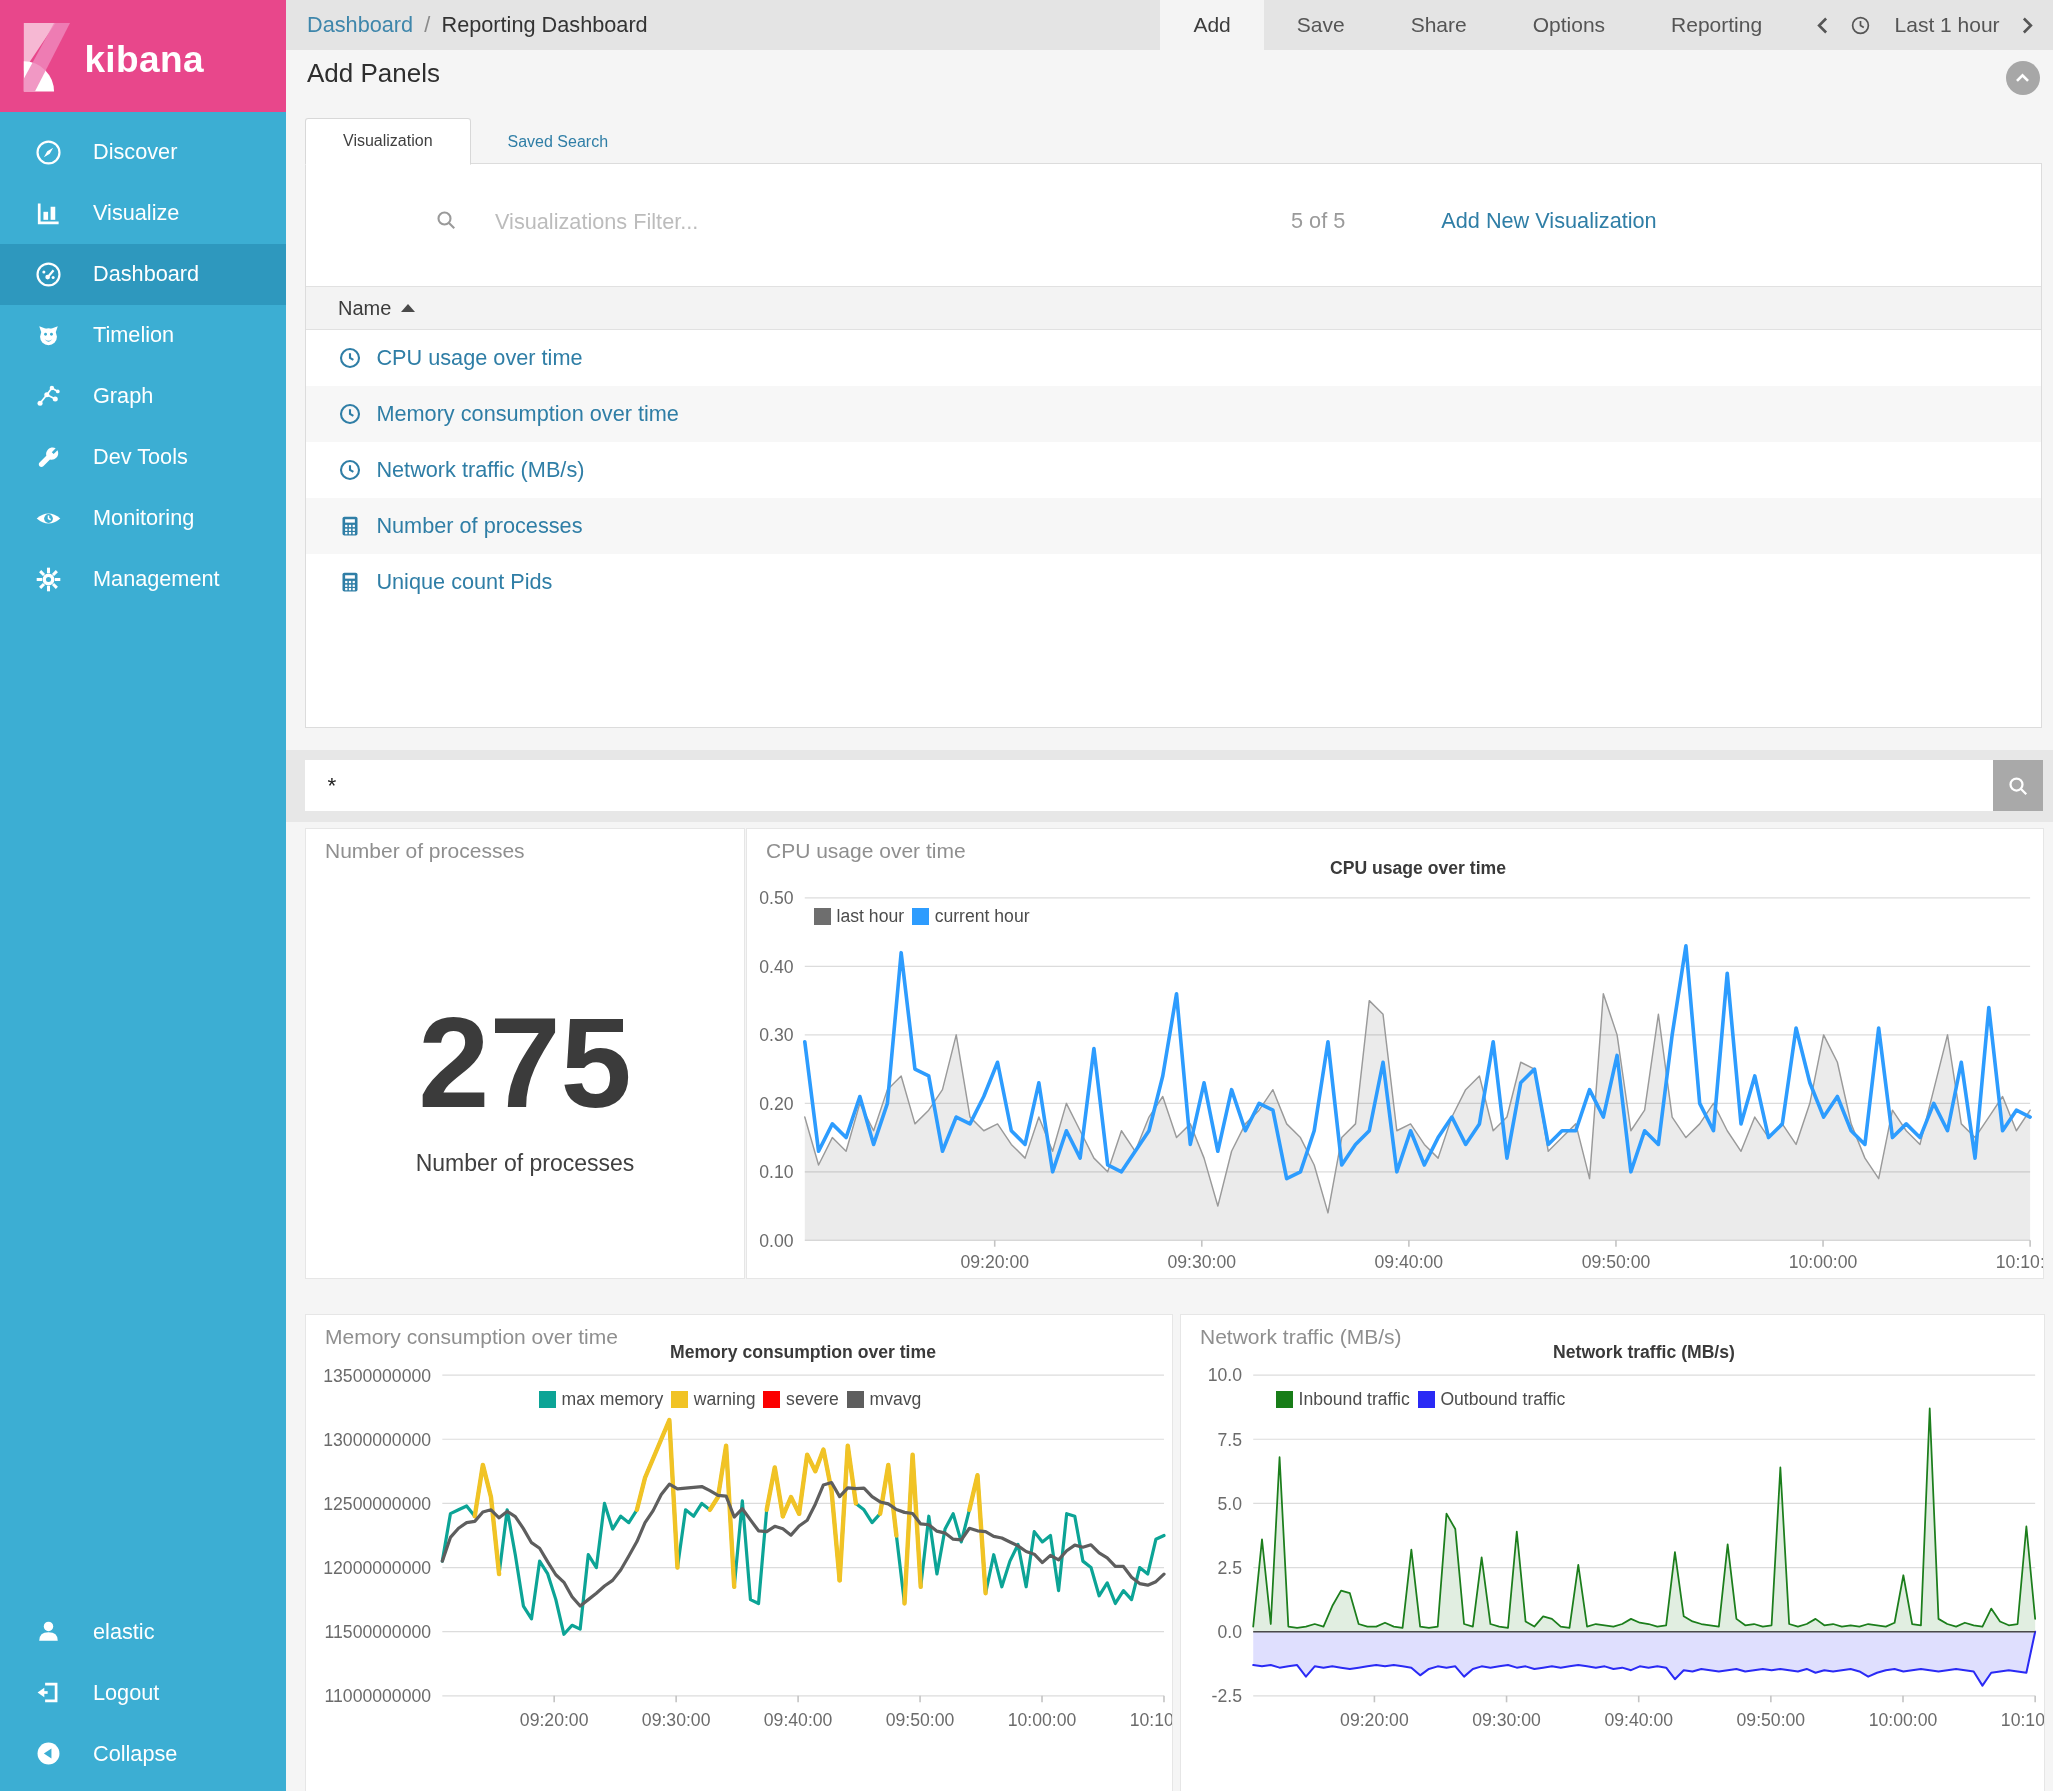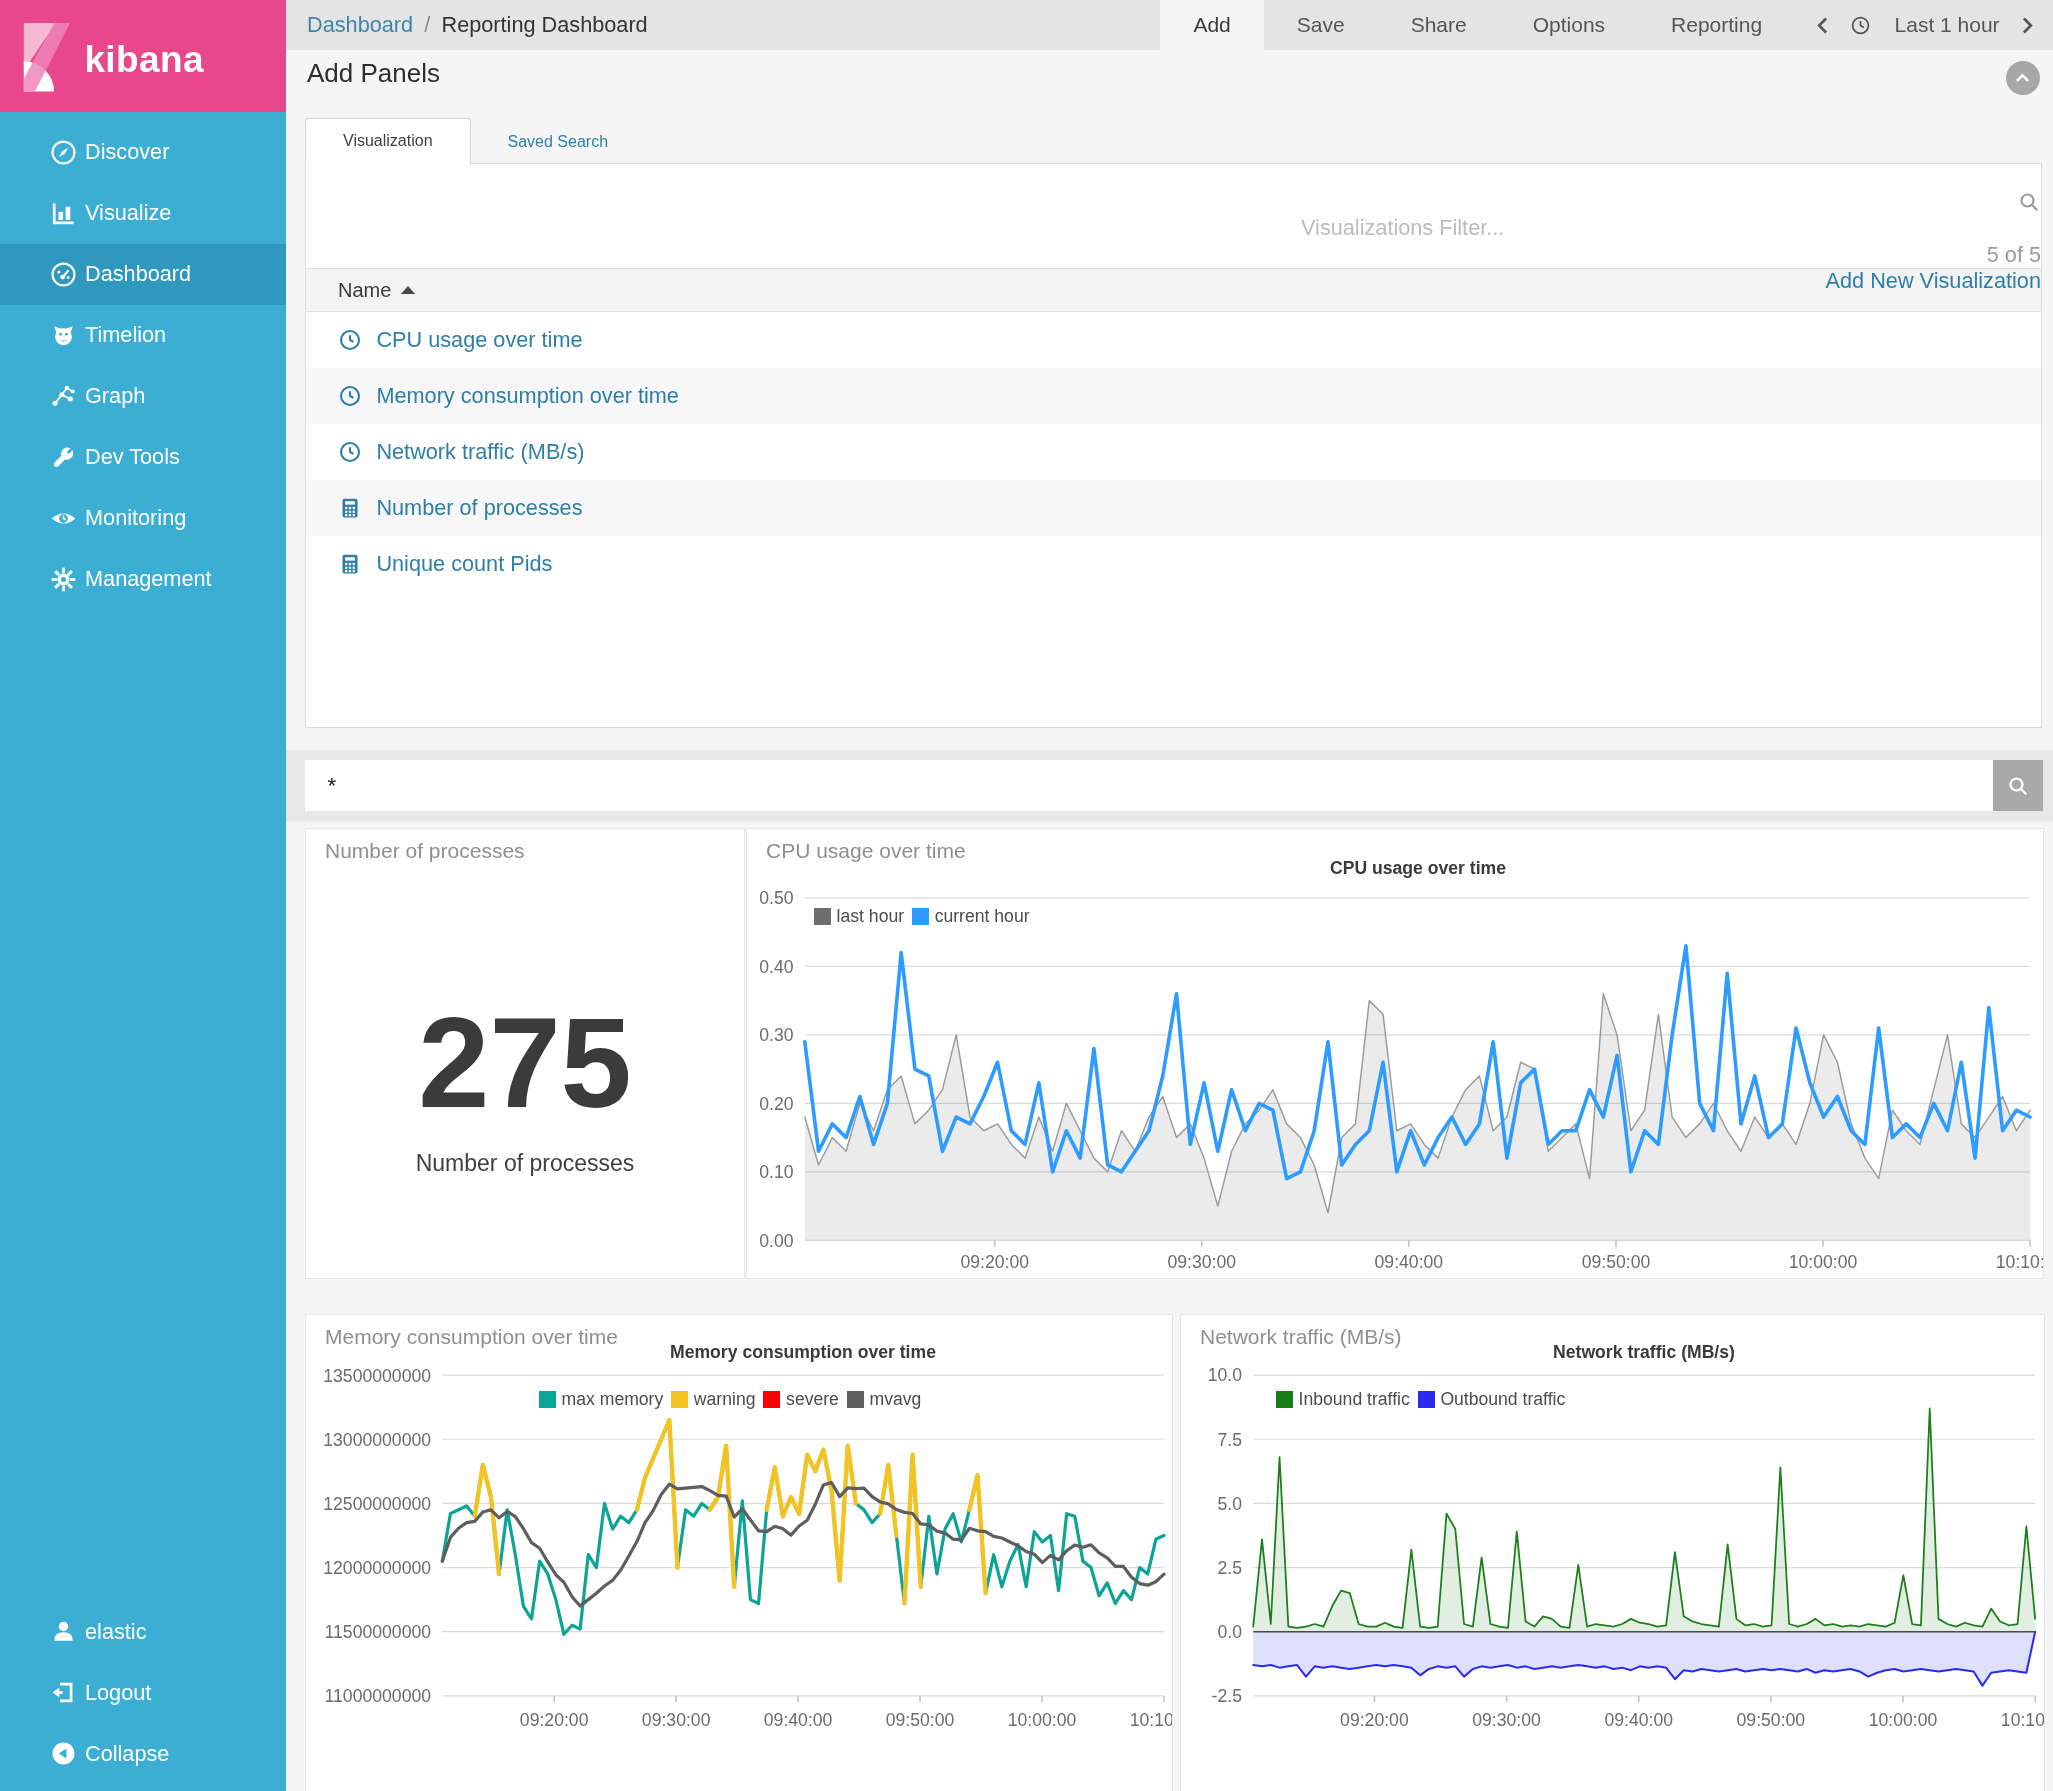--- a/index.html
+++ b/index.html
@@ -6,21 +6,21 @@
   body{
     width:2053px;height:1792px;position:relative;overflow:hidden;
     background:#f5f5f5;font-family:"Liberation Sans",sans-serif;
     -webkit-font-smoothing:antialiased;
   }
   
   .sidebar{position:absolute;left:0;top:0;width:286px;height:1792px;background:#3caed3;}
   .logo{height:112px;background:#e8478b;display:flex;align-items:center;gap:14.4px;padding-left:19px;cursor:pointer;}
   .logo-text{color:#fff;font-size:37px;font-weight:bold;letter-spacing:0.4px;margin-top:7px;}
   .side-nav{padding-top:9.6px;}
-  .nav-item{display:flex;align-items:center;gap:8px;height:61px;padding-left:50px;color:#fff;font-size:21.7px;cursor:pointer;}
+  .nav-item{display:flex;align-items:center;gap:31px;height:61px;padding-left:35px;color:#fff;font-size:21.7px;cursor:pointer;}
   .nav-item.active{background:#2e98be;}
   .nav-item .icn{width:27px;height:27px;display:inline-flex;color:#fff;flex:0 0 27px;}
   .icn svg{width:100%;height:100%;}
   .side-footer{position:absolute;bottom:8px;left:0;width:100%;}
   
   .main{position:absolute;left:286px;top:0;width:1768px;height:1792px;}
   .topbar{position:absolute;left:0;top:0;width:100%;height:50px;background:#e4e4e4;display:flex;align-items:center;}
   .breadcrumb{display:flex;align-items:center;gap:11.2px;padding-left:21px;font-size:21.7px;}
   .crumb-link{color:#3e86ab;cursor:pointer;}
   .crumb-sep{color:#8a8a8a;}
@@ -35,21 +35,21 @@
   
   .page-title{position:absolute;left:21px;top:58px;font-size:26px;color:#2e2e2e;}
   .collapse-up{position:absolute;right:14.4px;top:61px;width:34px;height:34px;border-radius:50%;background:#a7a7a7;display:flex;align-items:center;justify-content:center;cursor:pointer;}
   .collapse-up svg{width:19px;height:19px;}
   .panel-card{position:absolute;left:19px;top:117px;width:1737px;height:611px;}
   .tabs{display:flex;align-items:flex-end;height:47px;}
   .tab{height:45px;display:flex;align-items:center;padding:0 37px;font-size:16px;cursor:pointer;}
   .tab.active{background:#fff;border:0.8px solid #d8d8d8;border-bottom:0.8px solid #fff;border-radius:3.2px 3.2px 0 0;color:#3f3f3f;margin-bottom:-0.8px;position:relative;z-index:2;}
   .tab.inactive{color:#2f7ea6;}
   .card-body{position:absolute;left:0;top:46px;right:0;bottom:0;background:#fff;border:0.8px solid #dcdcdc;}
-  .filter-row{display:flex;align-items:flex-end;margin:26px 0 43px 128px;height:35px;flex-direction:column;}
+  .filter-row{display:flex;align-items:flex-start;margin:44px 0 43px 128px;height:35px;}
   .filter-row .icn{width:24px;height:24px;color:#9a9a9a;}
   .filter-input{border:none;outline:none;margin-left:35px;width:738px;font-size:21.7px;color:#444;font-family:"Liberation Sans",sans-serif;background:transparent;}
   .filter-input::placeholder{color:#bcbcbc;}
   .viz-count{font-size:21.7px;color:#9a9a9a;margin-left:56px;}
   .add-new-link{font-size:21.7px;color:#2f7ea6;margin-left:96px;cursor:pointer;}
   .list-head{height:42px;background:#f3f3f3;border-top:0.8px solid #e1e1e1;border-bottom:0.8px solid #e1e1e1;display:flex;align-items:center;padding-left:32px;font-size:20px;color:#3c3c3c;}
   .sort-arrow{width:0;height:0;border-left:7.2px solid transparent;border-right:7.2px solid transparent;border-bottom:8.8px solid #4a4a4a;margin-left:9.6px;}
   .viz-row{height:56px;display:flex;align-items:center;gap:14.4px;padding-left:32px;cursor:pointer;}
   .viz-row:nth-child(even){background:#f7f7f7;}
   .viz-row .icn{width:24px;height:24px;color:#2f7ea6;flex:0 0 24px;}

